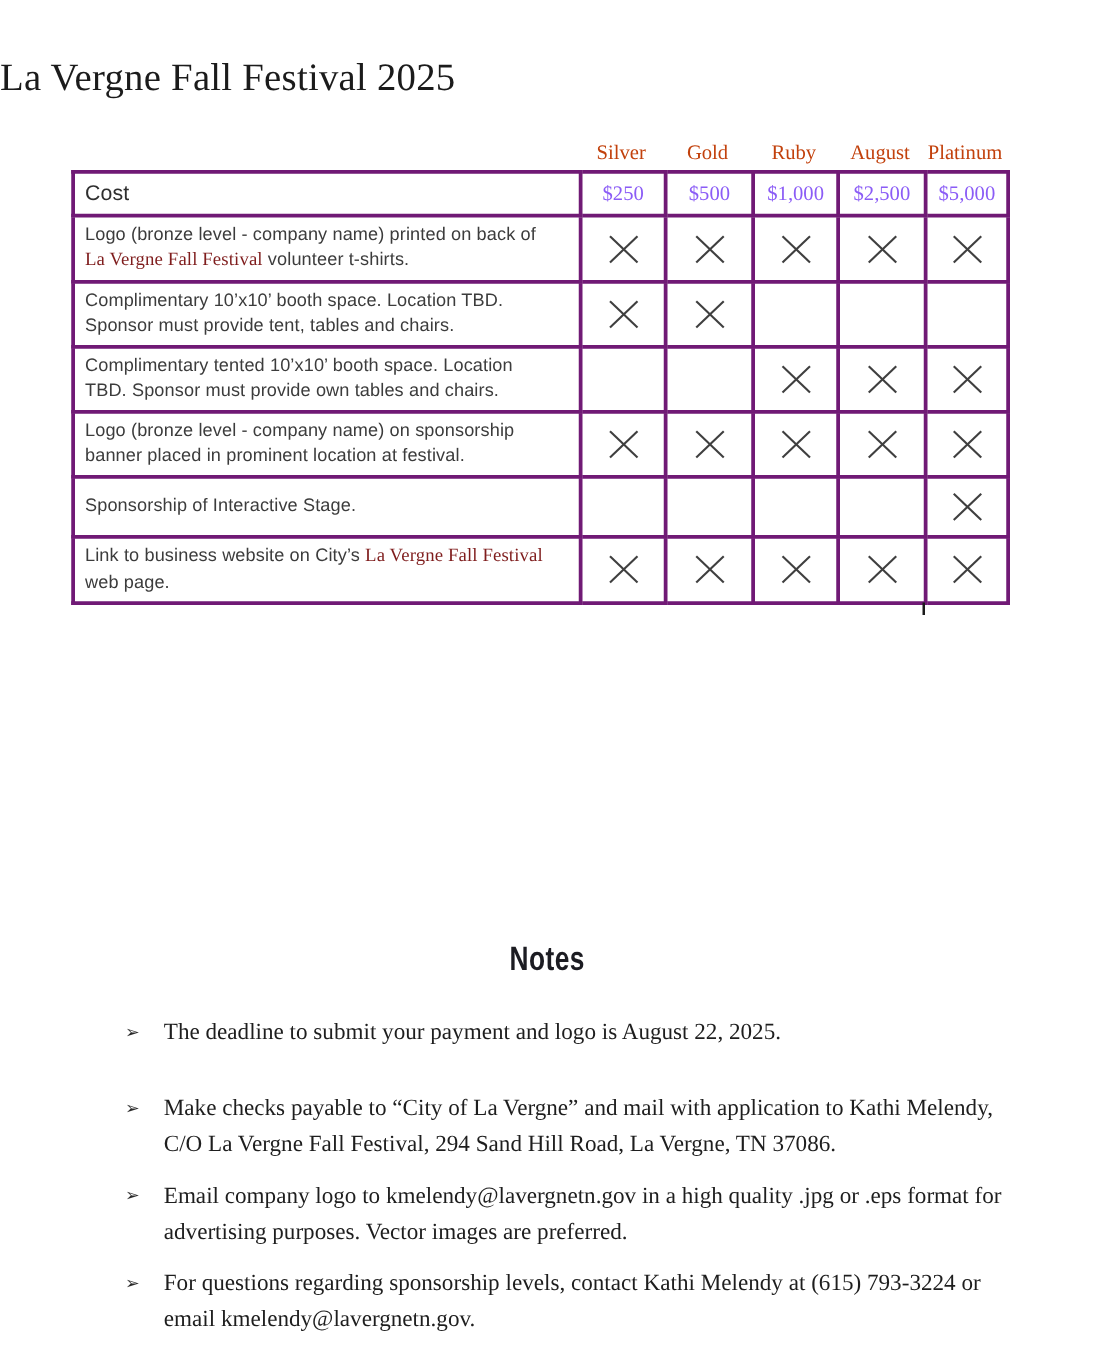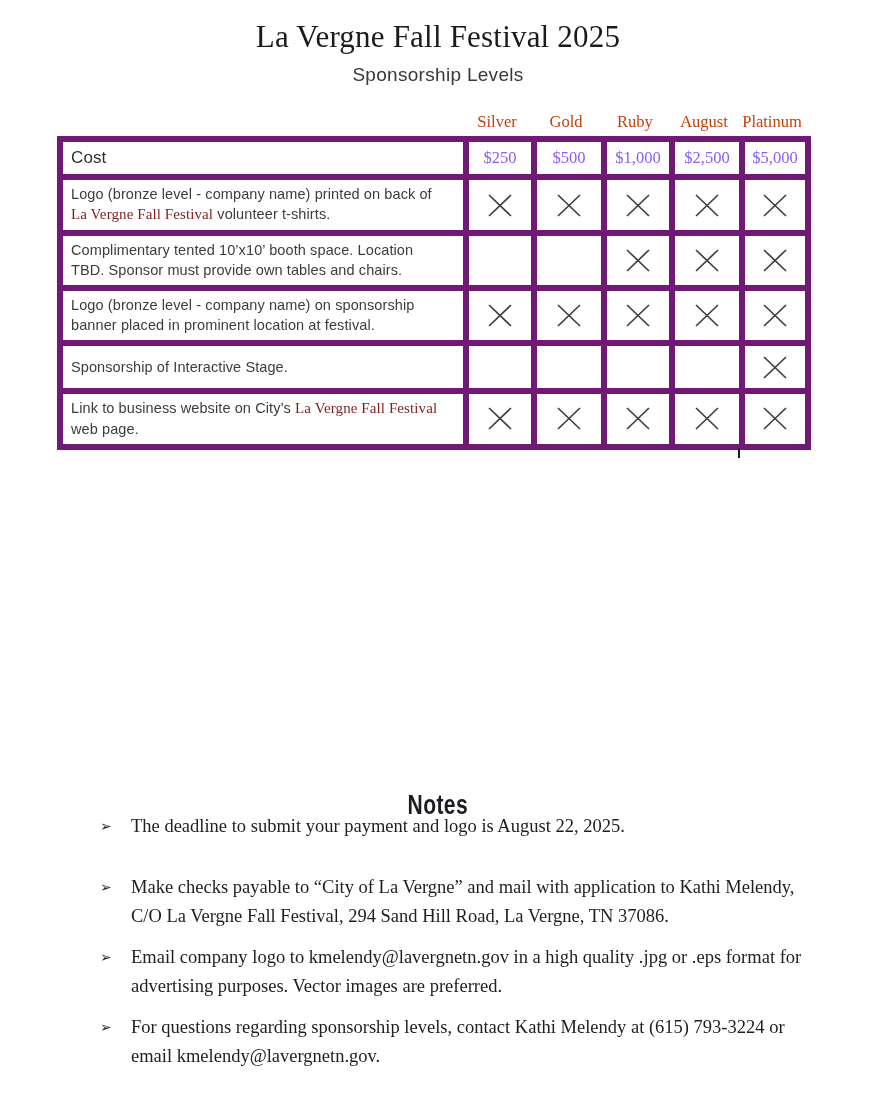--- a/index.html
+++ b/index.html
@@ -7,22 +7,22 @@
   .page {
     position:relative;
     width:876px; height:1096px;
     margin:0 auto;
     background:#ffffff;
     font-family:"Liberation Sans", sans-serif;
     overflow:hidden;
   }
   
   .doc-title {
-    padding-top:19px;
-    text-align:center;
+    padding-top:44px;
+    text-align:left;
     font-family:"Liberation Serif", serif;
     font-size:31px; font-weight:400;
     color:#1b1b1b;
     letter-spacing:0.2px;
   }
   .doc-subtitle {
     margin-top:9px;
     text-align:center;
     font-size:19px; font-weight:400;
     color:#383838;
@@ -37,21 +37,21 @@
   }
   .col-headers .spacer { width:406px; }
   .col-headers .lvl { text-align:center; }
   .lvl.w1{width:68px}.lvl.w2{width:70px}.lvl.w3{width:68px}.lvl.w4{width:70px}.lvl.w5{width:66px}
   
   .table-wrap { position:absolute; top:136px; left:57px; }
   table.sponsor {
     border-collapse:collapse; table-layout:fixed; width:748px;
   }
   table.sponsor td {
-    border:6px solid #701a75;
+    border:3px solid #701a75;
     vertical-align:middle;
   }
   td.desc {
     padding:4px 16px 5px 8px;
     font-size:14.5px; line-height:1.38;
     color:#3c3c3c;
     letter-spacing:0.1px;
   }
   td.desc .seg-serif {
     font-family:"Liberation Serif", serif;
@@ -68,21 +68,21 @@
   }
   tr.benefit-row td { height:48px; }
   td.mark-cell { text-align:center; }
   td.mark-cell svg { display:inline-block; vertical-align:middle; }
   .table-tick {
     position:absolute; left:681px; bottom:-8px;
     width:2px; height:10px; background:#1a1a1a;
   }
   
   .notes-heading {
-    position:absolute; top:790px; left:0; width:876px;
+    position:absolute; top:752px; left:0; width:876px;
     text-align:center;
   }
   .notes-heading span {
     display:inline-block;
     font-weight:700; font-size:27px; color:#1c1c22;
     transform:scaleX(0.78);
     letter-spacing:0.5px;
   }
   .notes-list {
     position:absolute; top:812px; left:100px; width:714px;
@@ -103,21 +103,20 @@
   .note-item .note-text { flex:1; white-space:pre-wrap; max-width:683px; }
   .mb-lg { margin-bottom:32px; }
   .mb-sm { margin-bottom:12px; }
 </style>
 </head>
 <body>
 
 <div class="page">
 
   <div class="doc-title">La Vergne Fall Festival 2025</div>
-  <div class="doc-subtitle">Sponsorship Levels</div>
 
   <div class="col-headers">
     <div class="spacer"></div>
     <div class="lvl w1">Silver</div>
     <div class="lvl w2">Gold</div>
     <div class="lvl w3">Ruby</div>
     <div class="lvl w4">August</div>
     <div class="lvl w5">Platinum</div>
   </div>
 
@@ -157,20 +156,34 @@
             <td class="mark-cell"><svg width="30" height="27" viewBox="0 0 30 27">
                 <line x1="4" y1="3" x2="26" y2="24" stroke="#3f3f3f" stroke-width="1.7"></line>
                 <line x1="26" y1="3" x2="4" y2="24" stroke="#3f3f3f" stroke-width="1.7"></line>
               </svg></td>
             <td class="mark-cell"><svg width="30" height="27" viewBox="0 0 30 27">
                 <line x1="4" y1="3" x2="26" y2="24" stroke="#3f3f3f" stroke-width="1.7"></line>
                 <line x1="26" y1="3" x2="4" y2="24" stroke="#3f3f3f" stroke-width="1.7"></line>
               </svg></td>
           </tr>
           <tr class="benefit-row">
+            <td class="desc"><span class="seg-sans">Complimentary 10’x10’ booth space. Location TBD. Sponsor must provide tent, tables and chairs.</span></td>
+            <td class="mark-cell"><svg width="30" height="27" viewBox="0 0 30 27">
+                <line x1="4" y1="3" x2="26" y2="24" stroke="#3f3f3f" stroke-width="1.7"></line>
+                <line x1="26" y1="3" x2="4" y2="24" stroke="#3f3f3f" stroke-width="1.7"></line>
+              </svg></td>
+            <td class="mark-cell"><svg width="30" height="27" viewBox="0 0 30 27">
+                <line x1="4" y1="3" x2="26" y2="24" stroke="#3f3f3f" stroke-width="1.7"></line>
+                <line x1="26" y1="3" x2="4" y2="24" stroke="#3f3f3f" stroke-width="1.7"></line>
+              </svg></td>
+            <td class="mark-cell"></td>
+            <td class="mark-cell"></td>
+            <td class="mark-cell"></td>
+          </tr>
+          <tr class="benefit-row">
             <td class="desc"><span class="seg-sans">Complimentary tented 10’x10’ booth space. Location TBD. Sponsor must provide own tables and chairs.</span></td>
             <td class="mark-cell"></td>
             <td class="mark-cell"></td>
             <td class="mark-cell"><svg width="30" height="27" viewBox="0 0 30 27">
                 <line x1="4" y1="3" x2="26" y2="24" stroke="#3f3f3f" stroke-width="1.7"></line>
                 <line x1="26" y1="3" x2="4" y2="24" stroke="#3f3f3f" stroke-width="1.7"></line>
               </svg></td>
             <td class="mark-cell"><svg width="30" height="27" viewBox="0 0 30 27">
                 <line x1="4" y1="3" x2="26" y2="24" stroke="#3f3f3f" stroke-width="1.7"></line>
                 <line x1="26" y1="3" x2="4" y2="24" stroke="#3f3f3f" stroke-width="1.7"></line>

